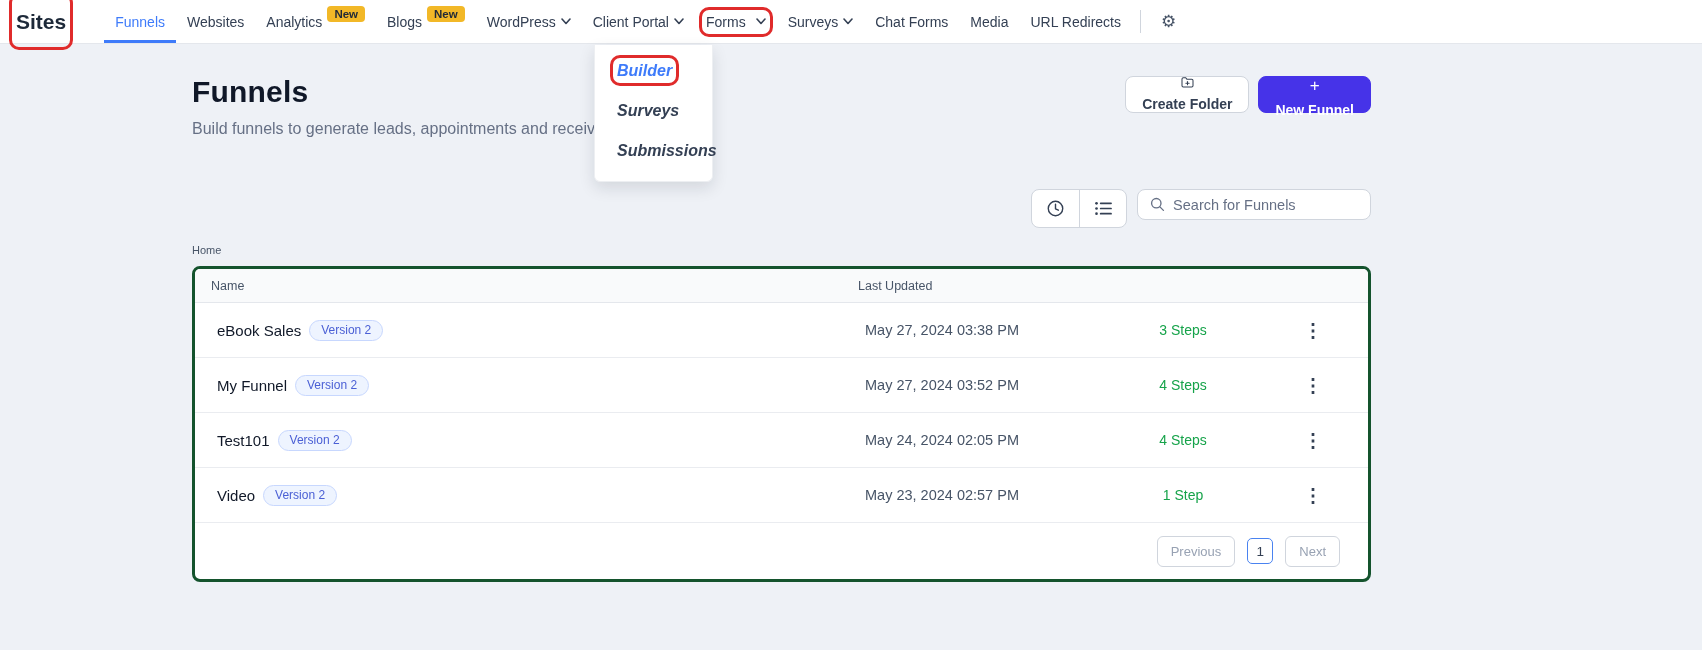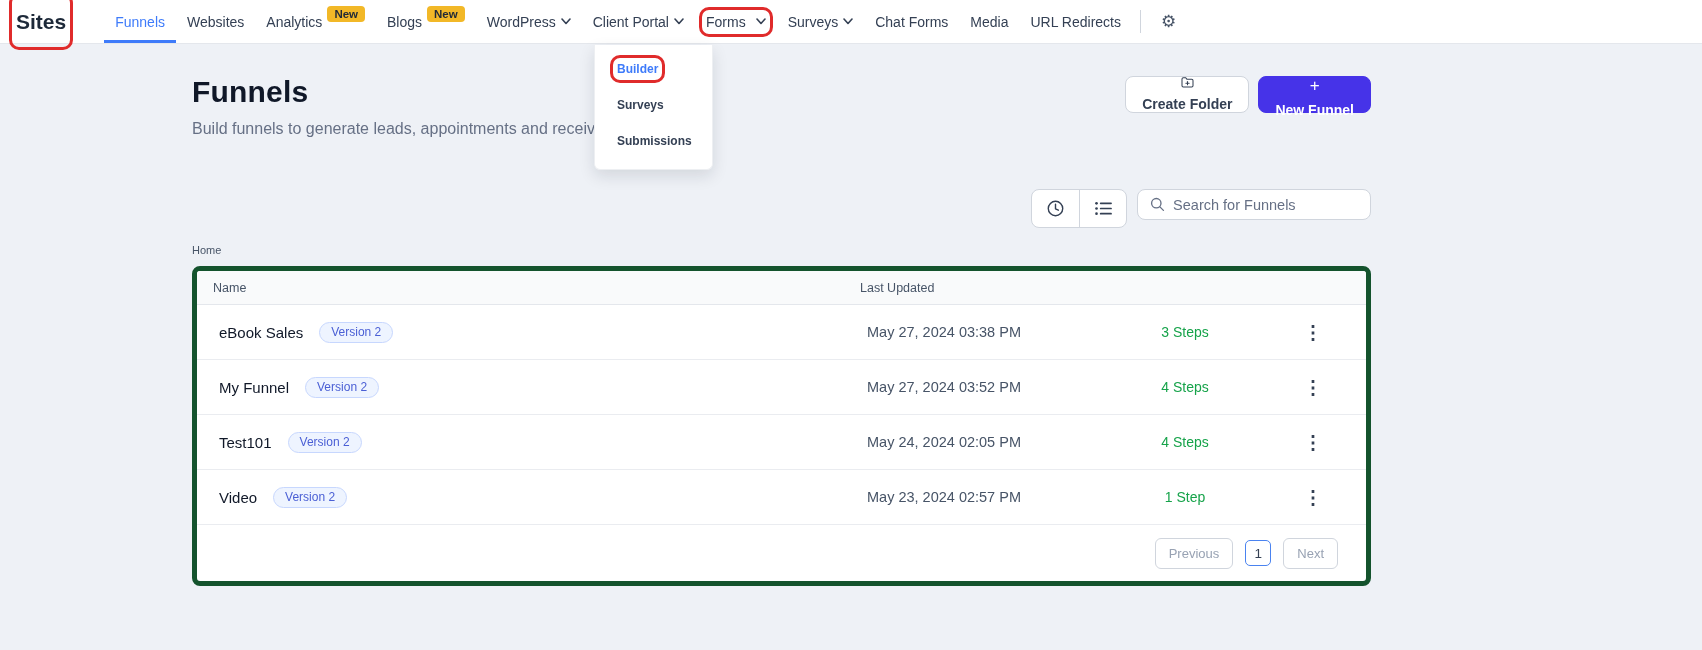--- a/index.html
+++ b/index.html
@@ -40,21 +40,21 @@
   
   .red-box { outline:3px solid #E02B2B; outline-offset:4px; border-radius:3px; }
   
   .dropdown {
     position:absolute; left:594px; top:45px; width:119px; z-index:20;
     background:#ffffff; border:1px solid #EDEFF2; border-top:none;
     border-radius:0 0 6px 6px; box-shadow:0 6px 16px rgba(16,24,40,.12);
     padding:6px 0 10px 0;
   }
   .menu-item {
-    padding:11px 22px; font-size:12px; font-weight:600; color:#344054; cursor:pointer;
+    padding:11px 22px; font-size:16px; font-weight:600; color:#344054; cursor:pointer;font-style:italic;
   }
   .menu-item .blue { color:#3E7BFA; }
   
   .main { position:relative; width:1179px; margin-left:192px; }
   .head-row { display:flex; justify-content:space-between; align-items:flex-start; margin-top:31px; }
   .page-title { font-size:30px; font-weight:600; color:#101828; letter-spacing:.2px; }
   .page-sub { font-size:16px; color:#667085; margin-top:11px; white-space:nowrap; }
   .head-actions { display:flex; gap:9px; margin-top:1px; }
   .btn {
     display:flex; align-items:center; gap:8px; height:37px; padding:0 16px;
@@ -77,34 +77,34 @@
   }
   .search-box input {
     border:none; outline:none; font-size:14.5px; color:#344054; width:100%;
     font-family:"Liberation Sans", sans-serif; background:transparent;
   }
   .search-box input::placeholder { color:#667085; }
   
   .breadcrumb { font-size:11px; color:#475467; margin-top:16px; cursor:pointer; }
   
   .card {
-    margin-top:10px; background:#ffffff; border:5px solid #14532d; border-radius:8px;
+    margin-top:10px; background:#ffffff; border:3px solid #14532d; border-radius:8px;
     overflow:hidden;
   }
   .thead {
     display:grid; grid-template-columns:663px 250px 150px 1fr;
     background:#F9FAFB; border-bottom:1px solid #E4E7EC; height:34px; align-items:center;
   }
   .th { font-size:12.5px; color:#475467; font-weight:500; }
   .th.name { padding-left:16px; }
   .trow {
     display:grid; grid-template-columns:663px 250px 150px 1fr;
     height:55px; align-items:center; border-bottom:1px solid #EAECF0;
   }
-  .cell-name { padding-left:22px; display:flex; align-items:center; gap:16px; }
+  .cell-name { padding-left:22px; display:flex; align-items:center; gap:8px; }
   .fname { font-size:15px; color:#101828; font-weight:500; }
   .vbadge {
     font-size:12px; color:#4A5FD5; background:#EEF4FF; border:1px solid #C7D7FE;
     padding:2.5px 11px; border-radius:16px; font-weight:500;
   }
   .cell-date { font-size:14.5px; color:#475467; padding-left:7px; }
   .cell-steps { font-size:14px; color:#16A34A; text-align:center; }
   .cell-menu { display:flex; justify-content:center; }
   .kebab {
     font-size:19px; color:#344054; cursor:pointer; padding:2px 8px; line-height:1;

